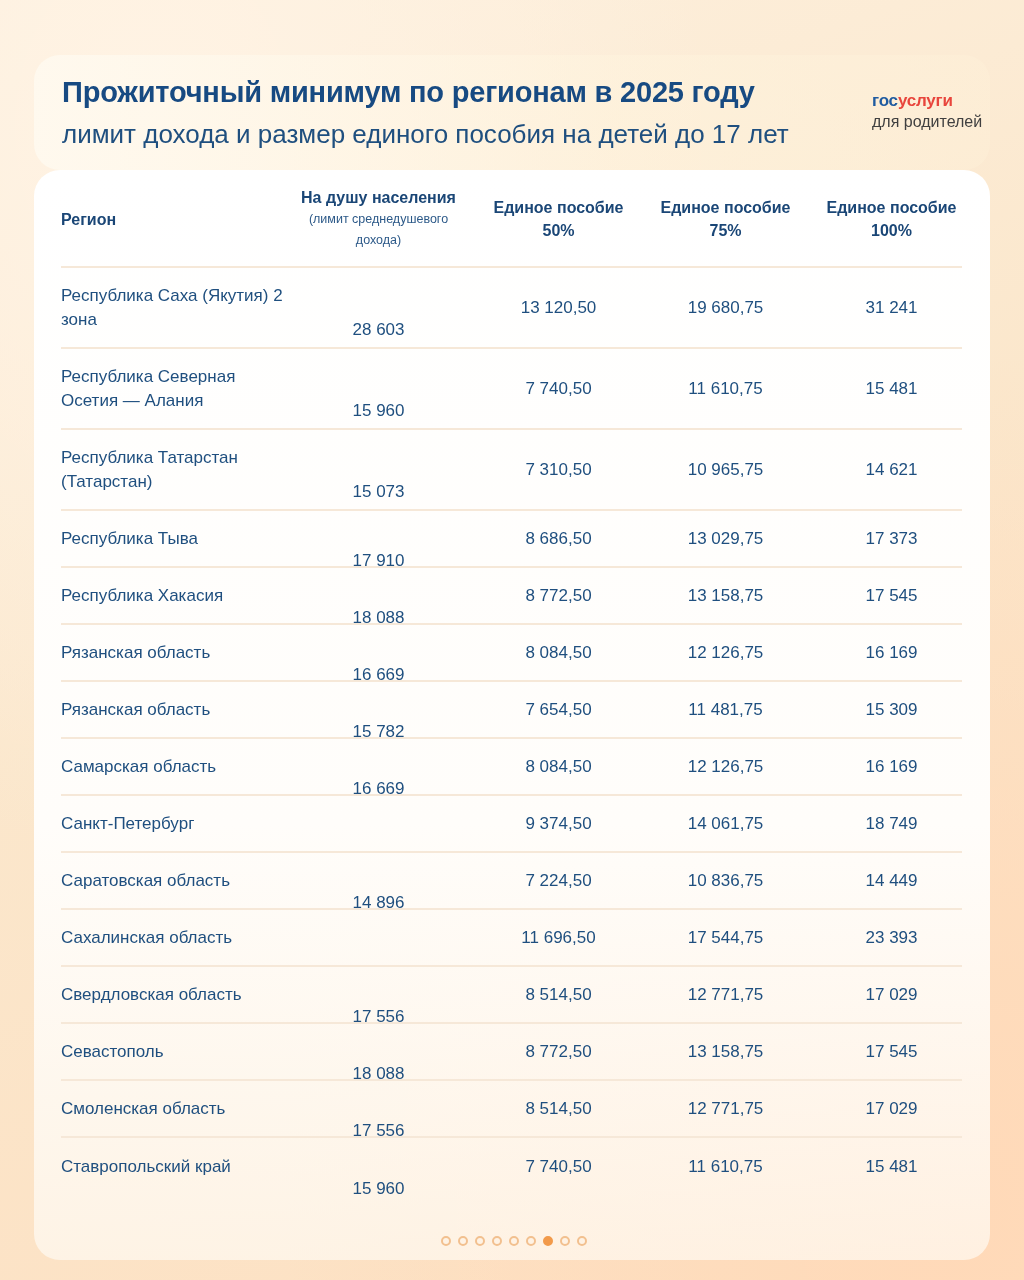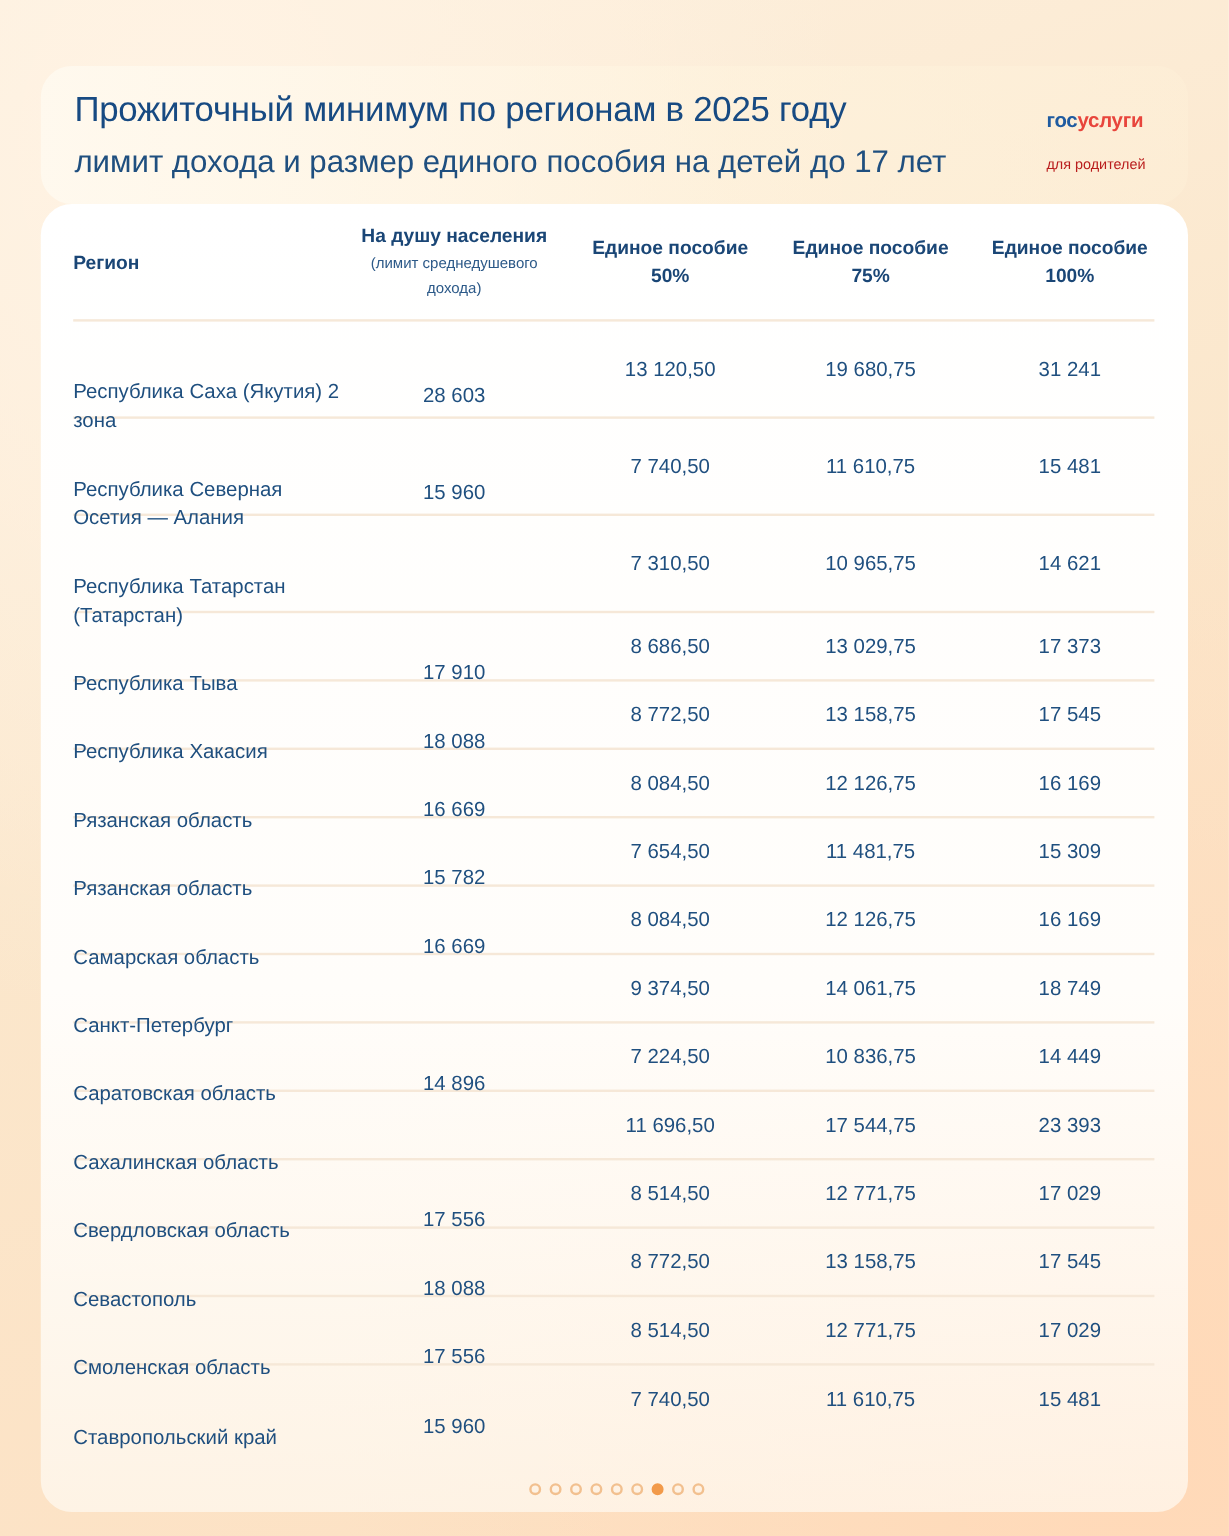--- a/index.html
+++ b/index.html
@@ -12,31 +12,31 @@
       color: #1f4f7f;
       position: relative;
     }
     .header-card {
       position: absolute; left: 34px; top: 55px; width: 956px; height: 115px;
       border-radius: 26px;
       background: linear-gradient(90deg, rgba(255,250,240,0.85) 0%, rgba(255,244,222,0.55) 60%, rgba(255,242,218,0.35) 100%);
     }
     .title {
       position: absolute; left: 62px; top: 76px;
-      font-size: 29px; font-weight: normal; color: #174a82; letter-spacing: -0.2px;
+      font-size: 29px; font-weight: bold; color: #174a82; letter-spacing: -0.2px;
     }
     .subtitle {
       position: absolute; left: 62px; top: 119px;
       font-size: 26px; color: #1f4f7f;
     }
     .logo { position: absolute; left: 872px; top: 92px; text-align: left; }
     .logo-main { font-size: 17px; font-weight: bold; letter-spacing: -0.2px; line-height: 18px; }
     .logo-gos { color: #1f5ba0; }
     .logo-uslugi { color: #e8453c; }
-    .logo-sub { font-size: 12px; color: #b91c1c; margin-top: 20px; }
+    .logo-sub { font-size: 16px; color: #404040; margin-top: 3px; }
 
     .table-card {
       position: absolute; left: 34px; top: 170px; width: 956px; height: 1090px;
       border-radius: 26px;
       background: linear-gradient(180deg, #ffffff 0%, #fffdfa 60%, rgba(255,250,242,0.7) 100%);
     }
     .thead {
       position: absolute; left: 61px; top: 180px; width: 901px; height: 88px;
       border-bottom: 2px solid #f6e8d8;
     }
@@ -51,21 +51,21 @@
     .rows { position: absolute; left: 61px; top: 268px; width: 901px; }
     .row {
       position: relative; width: 901px;
       border-bottom: 2px solid #f6e8d8;
       font-size: 17px; color: #1f4f7f;
     }
     .row.tall { height: 81px; }
     .row.short { height: 57px; }
     .row.last { border-bottom: none; }
     .cell { position: absolute; top: 0; height: 100%; display: flex; align-items: center; }
-    .c-region { left: 0; width: 225px; line-height: 24px; margin-top: 31px; }
+    .c-region { left: 0; width: 225px; line-height: 24px; }
     .c-percap { left: 225px; width: 185px; justify-content: center; margin-top: 22px; }
     .c-c50 { left: 415px; width: 165px; justify-content: center; }
     .c-c75 { left: 582px; width: 165px; justify-content: center; }
     .c-c100 { left: 748px; width: 165px; justify-content: center; }
 
     .dots { position: absolute; left: 441px; top: 1236px; display: flex; gap: 7px; }
     .dot {
       width: 10px; height: 10px; border-radius: 50%;
       border: 2px solid #f2c08f; background: transparent;
     }
@@ -117,20 +117,21 @@
   </div>
   <div class="row tall">
     <div class="cell c-region">Республика Северная Осетия — Алания</div>
     <div class="cell c-percap">15 960</div>
     <div class="cell c-c50">7 740,50</div>
     <div class="cell c-c75">11 610,75</div>
     <div class="cell c-c100">15 481</div>
   </div>
   <div class="row tall">
     <div class="cell c-region">Республика Татарстан (Татарстан)</div>
+    <div class="cell c-percap">15 073</div>
     <div class="cell c-c50">7 310,50</div>
     <div class="cell c-c75">10 965,75</div>
     <div class="cell c-c100">14 621</div>
   </div>
   <div class="row short">
     <div class="cell c-region">Республика Тыва</div>
     <div class="cell c-percap">17 910</div>
     <div class="cell c-c50">8 686,50</div>
     <div class="cell c-c75">13 029,75</div>
     <div class="cell c-c100">17 373</div>

